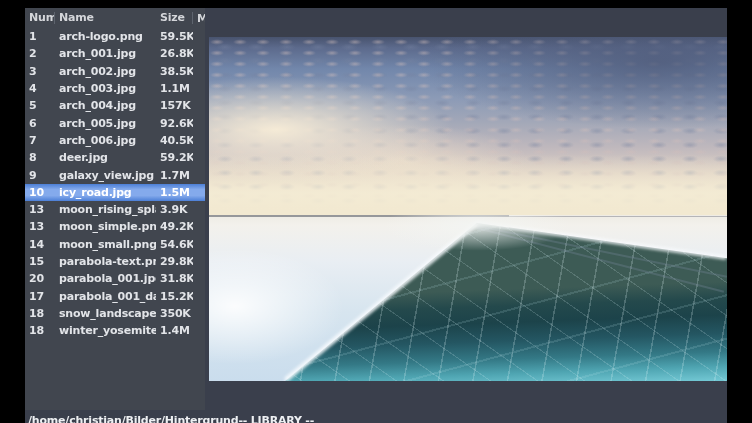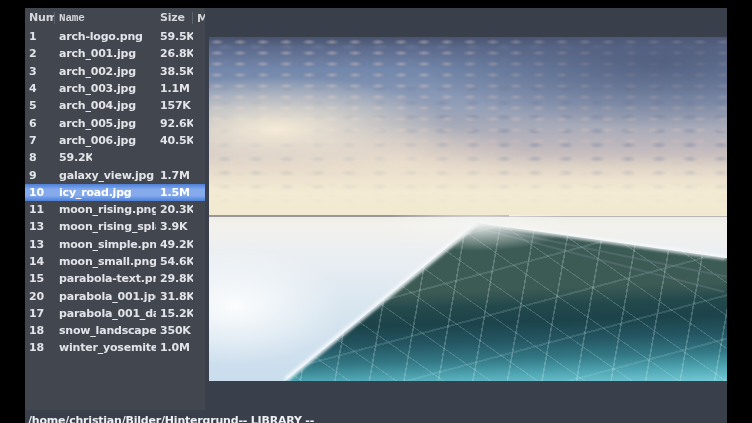--- a/index.html
+++ b/index.html
@@ -17,21 +17,21 @@
     overflow:hidden;
   }
   .lib-header { display:flex; align-items:center; height:20px; color:#d4d6da; }
   .cell { white-space:nowrap; overflow:hidden; }
   .col-num  { width:30px; padding-left:4px; flex:none; }
   .col-name { width:101px; padding-left:4px; flex:none; }
   .col-size { width:37px; padding-left:4px; flex:none; }
   .col-mark { flex:1; padding-left:4px; }
   .lib-header .col-num,
   .lib-header .col-size { border-right:1px solid #5e646e; height:12px; line-height:12px; }
-  .lib-header .col-name { height:12px; line-height:12px;font-family:Liberation Mono, monospace; }
+  .lib-header .col-name { height:12px; line-height:12px; }
 
   .lib-row { display:flex; align-items:center; height:17.3px; cursor:default; }
   .lib-row.selected {
     background:linear-gradient(180deg,#4c7fd6 0%,#84aaec 32%,#84aaec 68%,#4c7fd6 100%);
     color:#ffffff;
   }
 
   
   .statusbar {
     position:absolute; left:0; bottom:0; width:702px; height:21px;
@@ -149,44 +149,39 @@
 
   <div class="lib-row">
     <span class="cell col-num">7</span>
     <span class="cell col-name">arch_006.jpg</span>
     <span class="cell col-size">40.5K</span>
     <span class="cell col-mark"></span>
   </div>
 
   <div class="lib-row">
     <span class="cell col-num">8</span>
+    <span class="cell col-name">deer.jpg</span>
     <span class="cell col-size">59.2K</span>
     <span class="cell col-mark"></span>
   </div>
 
   <div class="lib-row">
     <span class="cell col-num">9</span>
     <span class="cell col-name">galaxy_view.jpg</span>
     <span class="cell col-size">1.7M</span>
     <span class="cell col-mark"></span>
   </div>
 
   <div class="lib-row selected">
     <span class="cell col-num">10</span>
     <span class="cell col-name">icy_road.jpg</span>
     <span class="cell col-size">1.5M</span>
     <span class="cell col-mark"></span>
   </div>
 
-  <div class="lib-row">
-    <span class="cell col-num">11</span>
-    <span class="cell col-name">moon_rising.png</span>
-    <span class="cell col-size">20.3K</span>
-    <span class="cell col-mark"></span>
-  </div>
 
   <div class="lib-row">
     <span class="cell col-num">13</span>
     <span class="cell col-name">moon_rising_splash.jpg</span>
     <span class="cell col-size">3.9K</span>
     <span class="cell col-mark"></span>
   </div>
 
   <div class="lib-row">
     <span class="cell col-num">13</span>
@@ -226,21 +221,21 @@
   <div class="lib-row">
     <span class="cell col-num">18</span>
     <span class="cell col-name">snow_landscape.jpg</span>
     <span class="cell col-size">350K</span>
     <span class="cell col-mark"></span>
   </div>
 
   <div class="lib-row">
     <span class="cell col-num">18</span>
     <span class="cell col-name">winter_yosemite.jpg</span>
-    <span class="cell col-size">1.0M</span>
+    <span class="cell col-size">1.4M</span>
     <span class="cell col-mark"></span>
   </div>
 </div>
     </div>
 
     <div class="image-view" role="img" aria-label="Frozen ice road stretching to the horizon under a cloudy sunset sky">
       <div class="sky"></div>
       <div class="ground">
         <div class="land-line"></div>
         <div class="land-line-right"></div>

